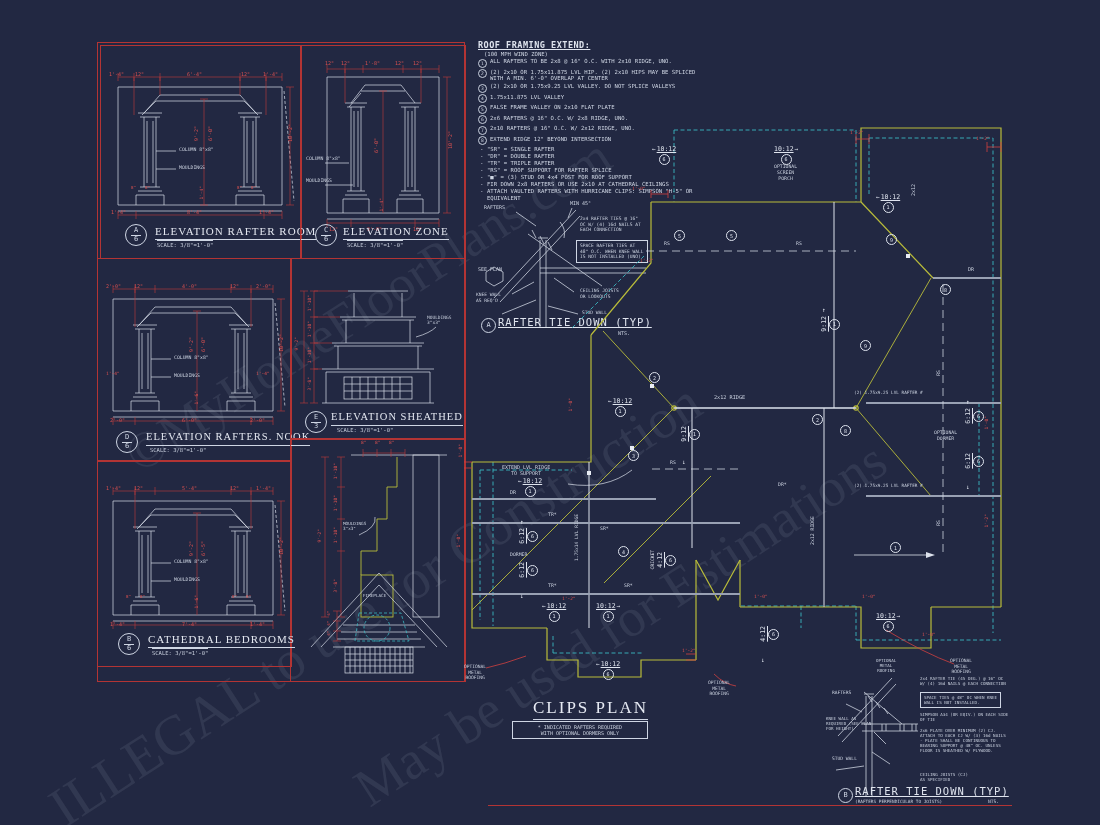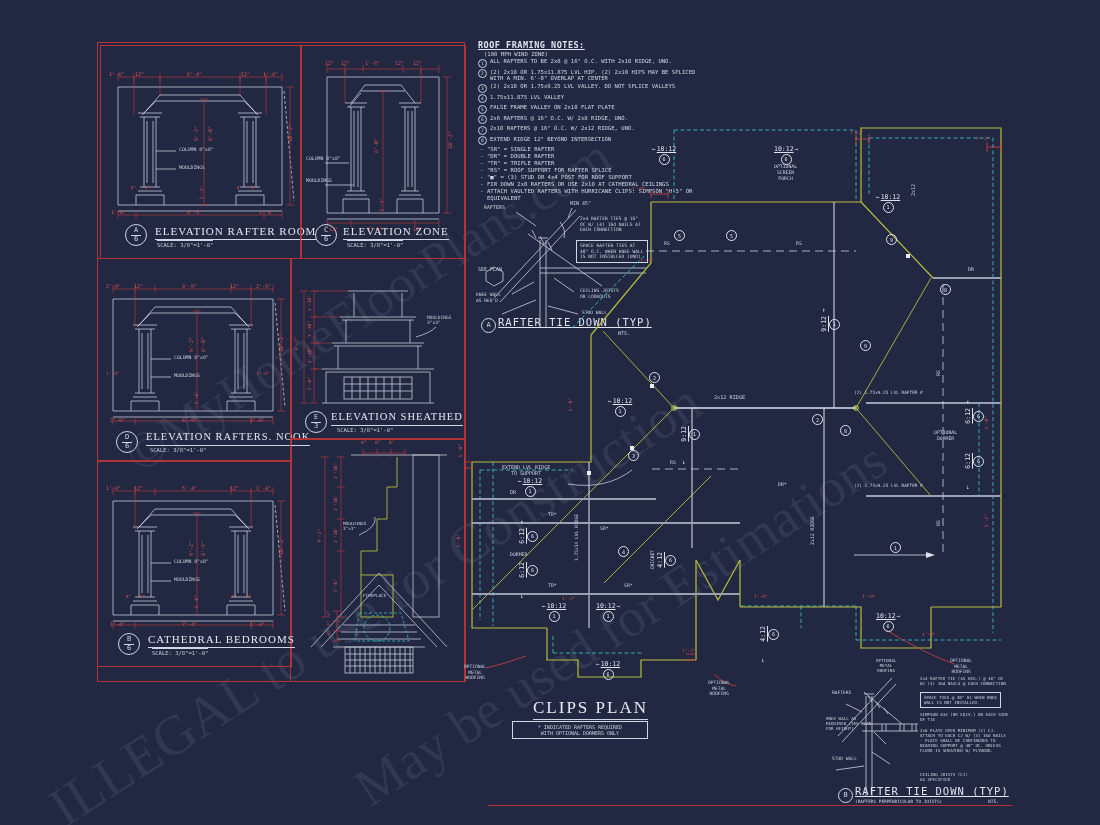--- a/index.html
+++ b/index.html
@@ -285,21 +285,21 @@
     <span class="ct rd" style="left:148px;top:133px;font-size:4.2px">8"</span>
     <div class="bub" style="left:20px;top:172px;width:20px;height:20px;font-size:7px">
       <span class="l">B</span>
       <span class="n">6</span>
     </div>
     <div class="ct titl" style="left:50px;top:172px;font-size:11px">CATHEDRAL BEDROOMS</div>
     <div class="ct scale" style="left:54px;top:187px">SCALE:  3/8"=1'-0"</div>
   </div>
 
   <div class="b" style="left:478px;top:40px;width:225px">
-    <div style="font-size:8.5px;font-weight:bold;text-decoration:underline;letter-spacing:0.5px;color:#dfe4ee">ROOF FRAMING NOTES:</div>
+    <div style="font-size:8.5px;font-weight:bold;text-decoration:underline;letter-spacing:0.5px;color:#dfe4ee">ROOF FRAMING EXTEND:</div>
     <div style="font-size:5.6px;margin:1px 0 1px 6px">(100 MPH WIND ZONE)</div>
     <div class="notesrow">
         <span class="nc">1</span>
         <span class="tx">ALL RAFTERS TO BE 2x8 @ 16" O.C. WITH 2x10 RIDGE, UNO.</span>
       </div>
     <div class="notesrow">
         <span class="nc">2</span>
         <span class="tx">(2) 2x10 OR 1.75x11.875 LVL HIP. (2) 2x10 HIPS MAY BE SPLICED WITH A MIN. 6'-0" OVERLAP AT CENTER</span>
       </div>
     <div class="notesrow">

